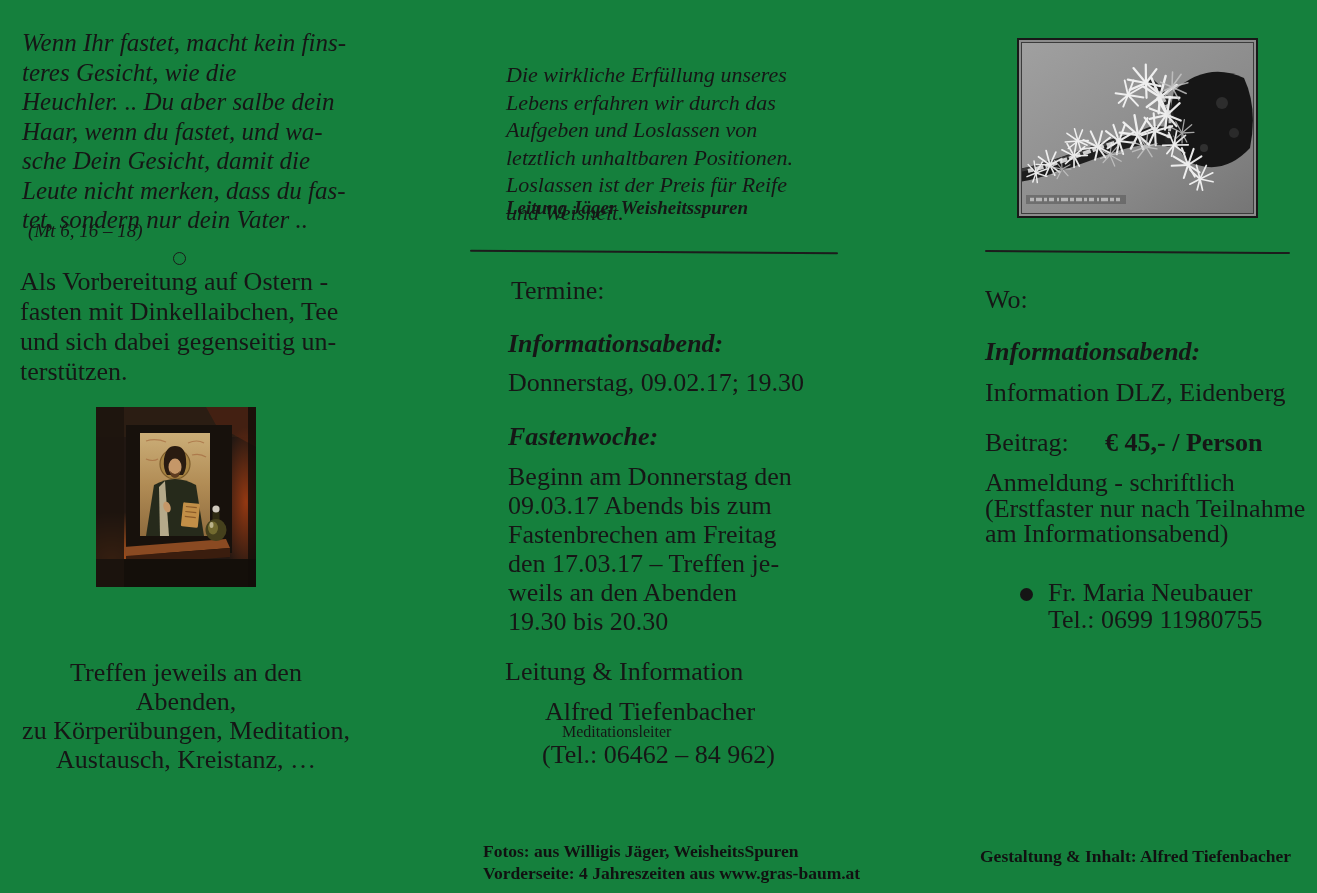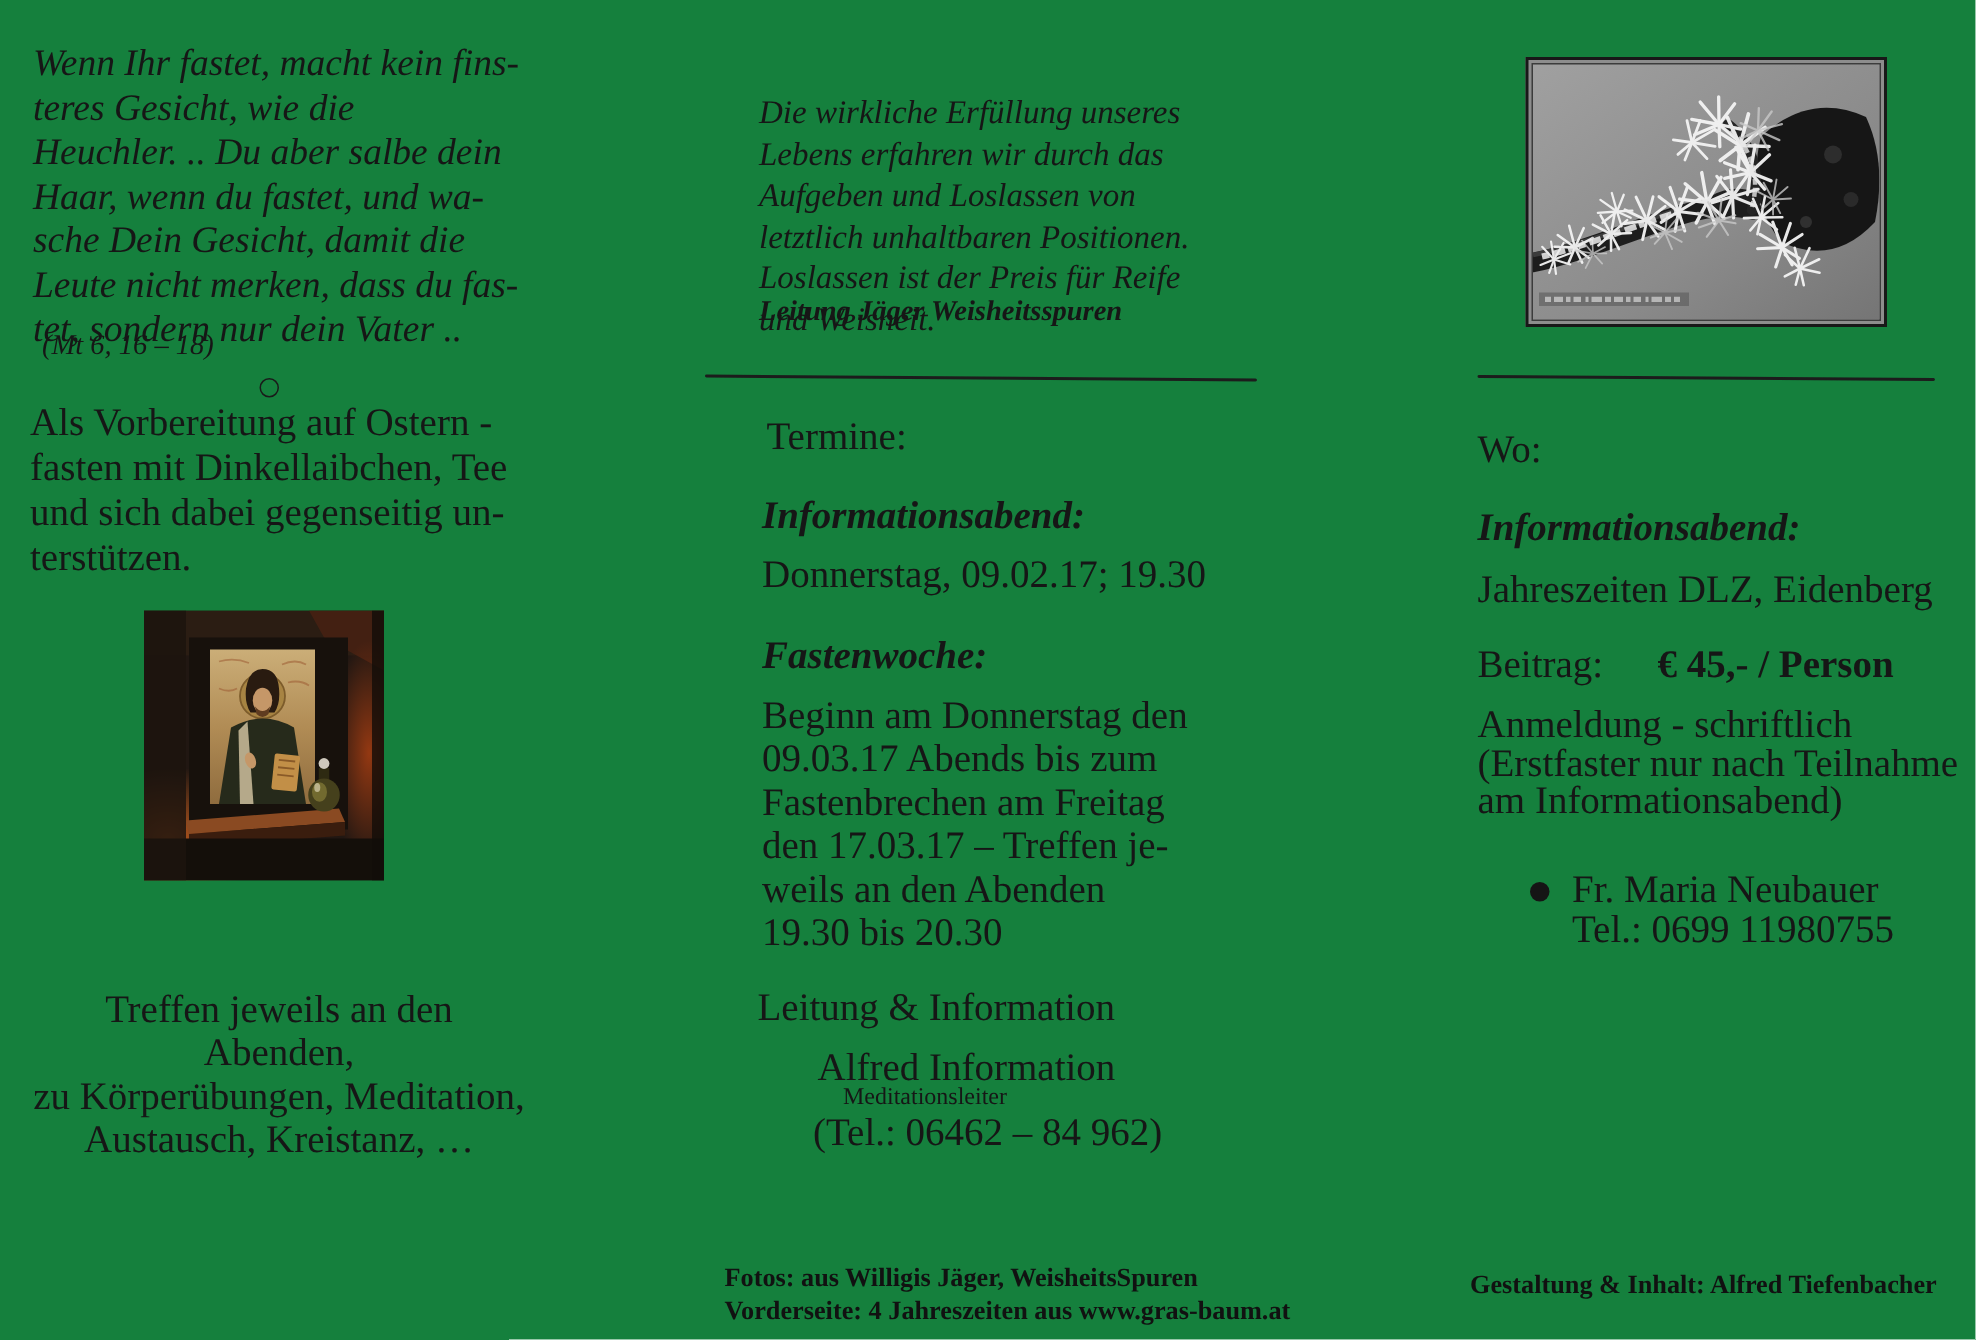--- a/index.html
+++ b/index.html
@@ -94,21 +94,21 @@
 
   <div class="divider" style="left:470px;top:251px;width:368px;"></div>
 
   <div class="blk body26" style="left:511px;top:276px;">Termine:</div>
   <div class="blk bolditalic" style="left:508px;top:329px;font-size:26px;">Informationsabend:</div>
   <div class="blk body26" style="left:508px;top:368px;">Donnerstag, 09.02.17; 19.30</div>
   <div class="blk bolditalic" style="left:508px;top:422px;font-size:26px;">Fastenwoche:</div>
   <div class="blk body26" style="left:508px;top:462px;line-height:29px;">Beginn am Donnerstag den<br>09.03.17 Abends bis zum<br>Fastenbrechen am Freitag<br>den 17.03.17 – Treffen je-<br>weils an den Abenden<br>19.30 bis 20.30</div>
 
   <div class="blk body26" style="left:505px;top:657px;">Leitung &amp; Information</div>
-  <div class="blk body26" style="left:545px;top:697px;">Alfred Information</div>
+  <div class="blk body26" style="left:545px;top:697px;">Alfred Tiefenbacher</div>
   <div class="blk small19" style="left:546px;top:723px;">Meditationsleiter</div>
   <div class="blk body26" style="left:542px;top:740px;">(Tel.: 06462 – 84 962)</div>
 
   <div class="blk foot" style="left:483px;top:840px;">Fotos: aus Willigis Jäger, WeisheitsSpuren<br>Vorderseite: 4 Jahreszeiten aus www.gras-baum.at</div>
 
   <div class="photo-wire" style="left:1017px;top:38px;">
     <div class="inner">
       <svg viewBox="0 0 231 170" width="231" height="170" preserveAspectRatio="none">
         <defs>
           <linearGradient id="bwbg" x1="0" y1="0" x2="1" y2="1">
@@ -174,21 +174,21 @@
           <line x1="8" y1="156.5" x2="98" y2="156.5" stroke="#cfcfcf" stroke-width="3.5" stroke-dasharray="4 2 6 2 3 2 5 3 2 2 7 2"></line>
         </g>
       </svg>
     </div>
   </div>
 
   <div class="divider" style="left:985px;top:251px;width:305px;"></div>
 
   <div class="blk body26" style="left:985px;top:285px;">Wo:</div>
   <div class="blk bolditalic" style="left:985px;top:337px;font-size:26px;">Informationsabend:</div>
-  <div class="blk body26" style="left:985px;top:378px;">Jahreszeiten DLZ, Eidenberg</div>
+  <div class="blk body26" style="left:985px;top:378px;">Information DLZ, Eidenberg</div>
 
   <div class="blk body26" style="left:985px;top:428px;">
     <span>Beitrag:</span>
     <span class="beitrag-value">€ 45,- / Person</span>
   </div>
 
   <div class="blk body26" style="left:985px;top:470px;line-height:25.5px;">Anmeldung - schriftlich<br>(Erstfaster nur nach Teilnahme<br>am Informationsabend)</div>
 
   <div class="bullet-dot" style="left:1020px;top:588px;"></div>
   <div class="blk body26" style="left:1048px;top:580px;line-height:26.5px;">Fr. Maria Neubauer<br>Tel.: 0699 11980755</div>

